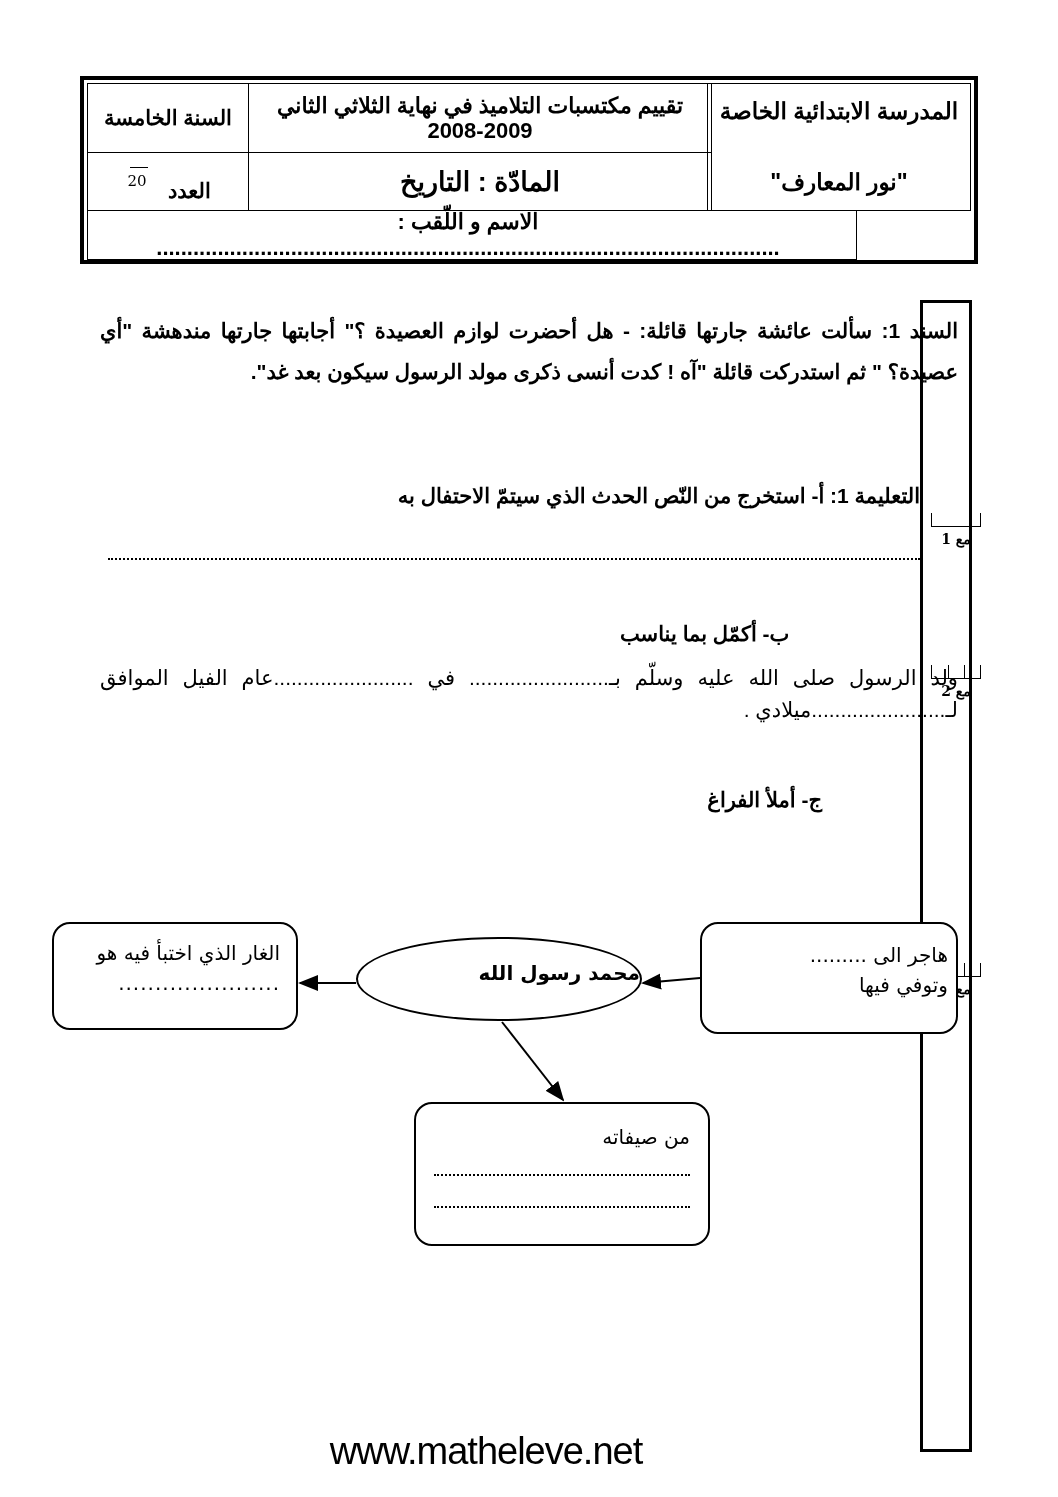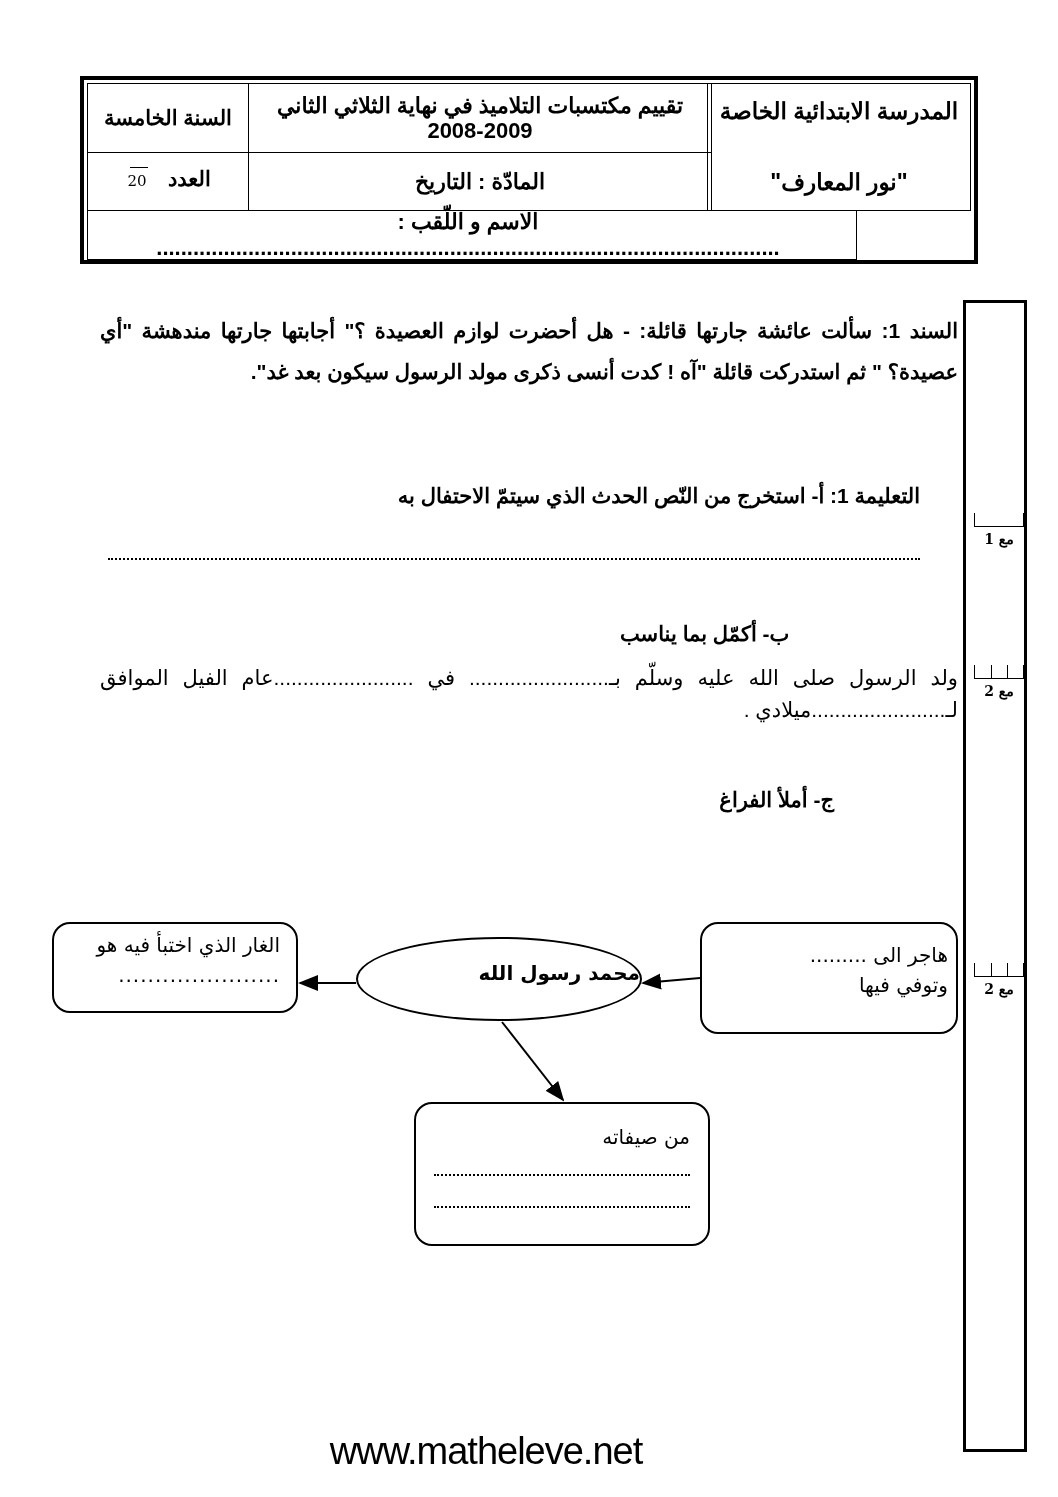--- a/index.html
+++ b/index.html
@@ -6,44 +6,44 @@
   body { width:1058px; height:1497px; position:relative; overflow:hidden;
          font-family:"DejaVu Sans", sans-serif; color:#000; }
   .abs { position:absolute; }
 
   
   #header { left:80px; top:76px; width:898px; height:188px; border:4px solid #000; box-sizing:border-box; }
   #header .cell { position:absolute; border:1px solid #000; box-sizing:border-box; display:flex; align-items:center; justify-content:center; text-align:center; font-weight:bold; font-family:"Liberation Sans", sans-serif; }
   .c-school { right:3px; top:3px; width:264px; height:128px; font-size:23px; line-height:1.7; flex-direction:column;gap:32px; }
   .c-title { left:164px; top:3px; width:464px; height:70px; font-size:22px; line-height:1.15; flex-direction:column; }
   .c-year { left:3px; top:3px; width:162px; height:70px; font-size:21px; }
-  .c-subject { left:164px; top:72px; width:464px; height:59px; font-size:22px; }
+  .c-subject { left:164px; top:72px; width:464px; height:59px; font-size:27px; }
   .c-score { left:3px; top:72px; width:162px; height:59px; font-size:21px; }
   .c-name { left:3px; top:130px; width:770px; height:50px; justify-content:flex-end; padding-right:8px; font-size:22px; }
   .score-frac { position:absolute; left:38px; top:14px; font-family:"DejaVu Serif", serif; font-weight:normal; font-size:15px; }
   .score-frac .bar { display:block; width:18px; border-top:1.5px solid #000; margin:0 0 4px 4px; }
-  .score-lbl { position:absolute; left:80px; top:14px; }
+  .score-lbl { position:absolute; left:80px; top:26px; }
 
   
-  #margin-col { left:963px; top:300px; width:64px; height:1152px; border:3px solid #000; box-sizing:border-box; }
+  #margin-col { left:920px; top:300px; width:52px; height:1152px; border:3px solid #000; box-sizing:border-box; }
   .mark { position:absolute; left:8px; width:50px; }
   .mark .bracket { height:14px; border:1.5px solid #000; border-top:none; box-sizing:border-box; position:relative; }
   .mark .tick { position:absolute; top:0; width:0; height:14px; border-left:1.5px solid #000; }
   .mark .lbl { text-align:center; font-family:"DejaVu Serif", serif; font-weight:bold; font-size:14px; margin-top:4px; }
 
   .txt { font-family:"Liberation Sans", sans-serif; font-weight:bold; font-size:21px; direction:rtl; text-align:justify; }
   #sanad { left:100px; top:310px; width:858px; line-height:41px; text-align-last:right; }
   #q1a { left:380px; top:484px; width:540px; text-align:right; }
   #dots1 { left:108px; top:548px; width:812px; border-bottom:2px dotted #000; height:10px; }
   #q1b { left:620px; top:622px; width:214px; text-align:left; }
   #fill-text { left:100px; top:662px; width:858px; line-height:32px; text-align-last:right; font-weight:normal; }
-  #q1c { left:600px; top:788px; width:234px; }
+  #q1c { left:588px; top:788px; width:234px; }
 
   .box { position:absolute; border:2px solid #000; border-radius:18px; box-sizing:border-box; background:#fff; direction:rtl; font-family:"DejaVu Sans", sans-serif; font-size:20px; }
-  #box-cave { left:52px; top:922px; width:246px; height:91px; padding:6px 16px 0 16px; line-height:30px; }
+  #box-cave { left:52px; top:922px; width:246px; height:108px; padding:14px 16px 0 16px; line-height:30px; }
   #box-hijra { left:700px; top:922px; width:258px; height:112px; padding:16px 8px 0 14px; line-height:30px; }
   #box-traits { left:414px; top:1102px; width:296px; height:144px; padding:16px 18px 0 18px; line-height:34px; }
   .dotline { border-bottom:2px dotted #000; height:14px; margin-top:6px; }
 
   #ellipse { left:356px; top:937px; width:286px; height:84px; border:2px solid #000; border-radius:50%; box-sizing:border-box;
              display:flex; align-items:center; justify-content:flex-end; font-family:"DejaVu Sans", sans-serif; font-weight:bold; font-size:20px; padding-bottom:12px; }
   #arrows { left:0; top:0; }
 
   #footer { left:0; top:1430px; width:972px; text-align:center; font-family:"Liberation Sans", sans-serif; font-size:38px; letter-spacing:-1px; }
 </style>

